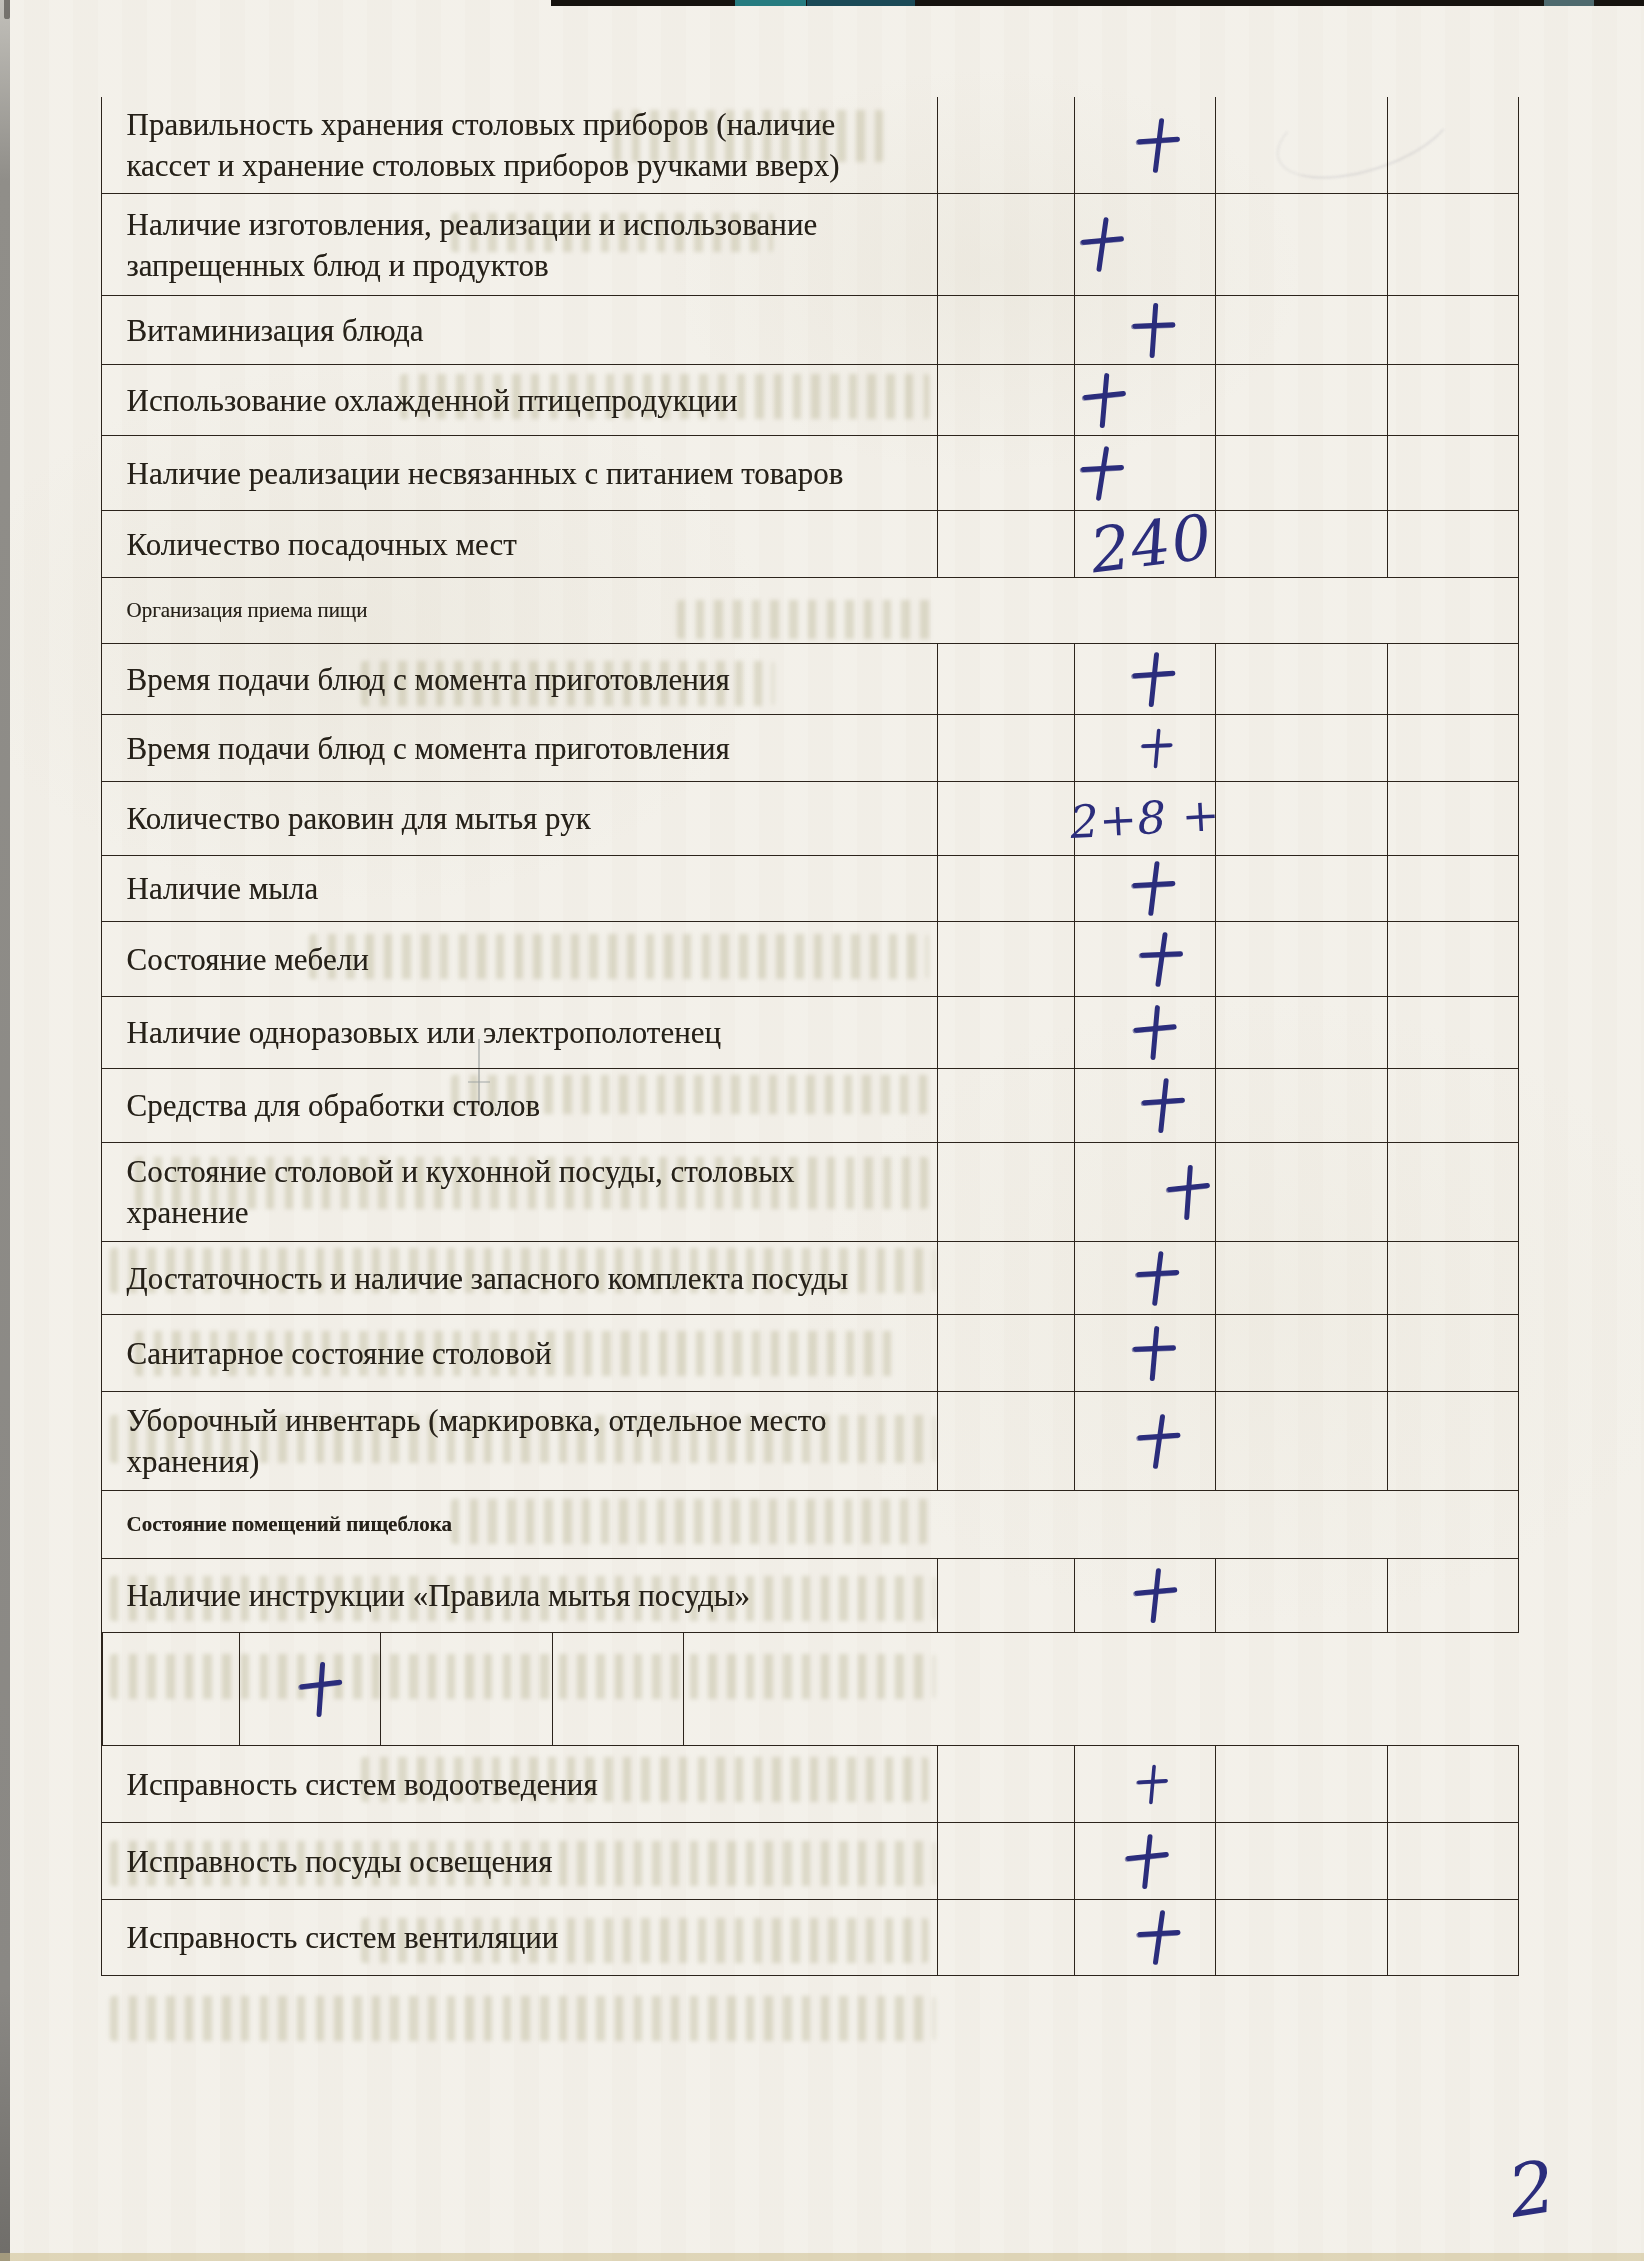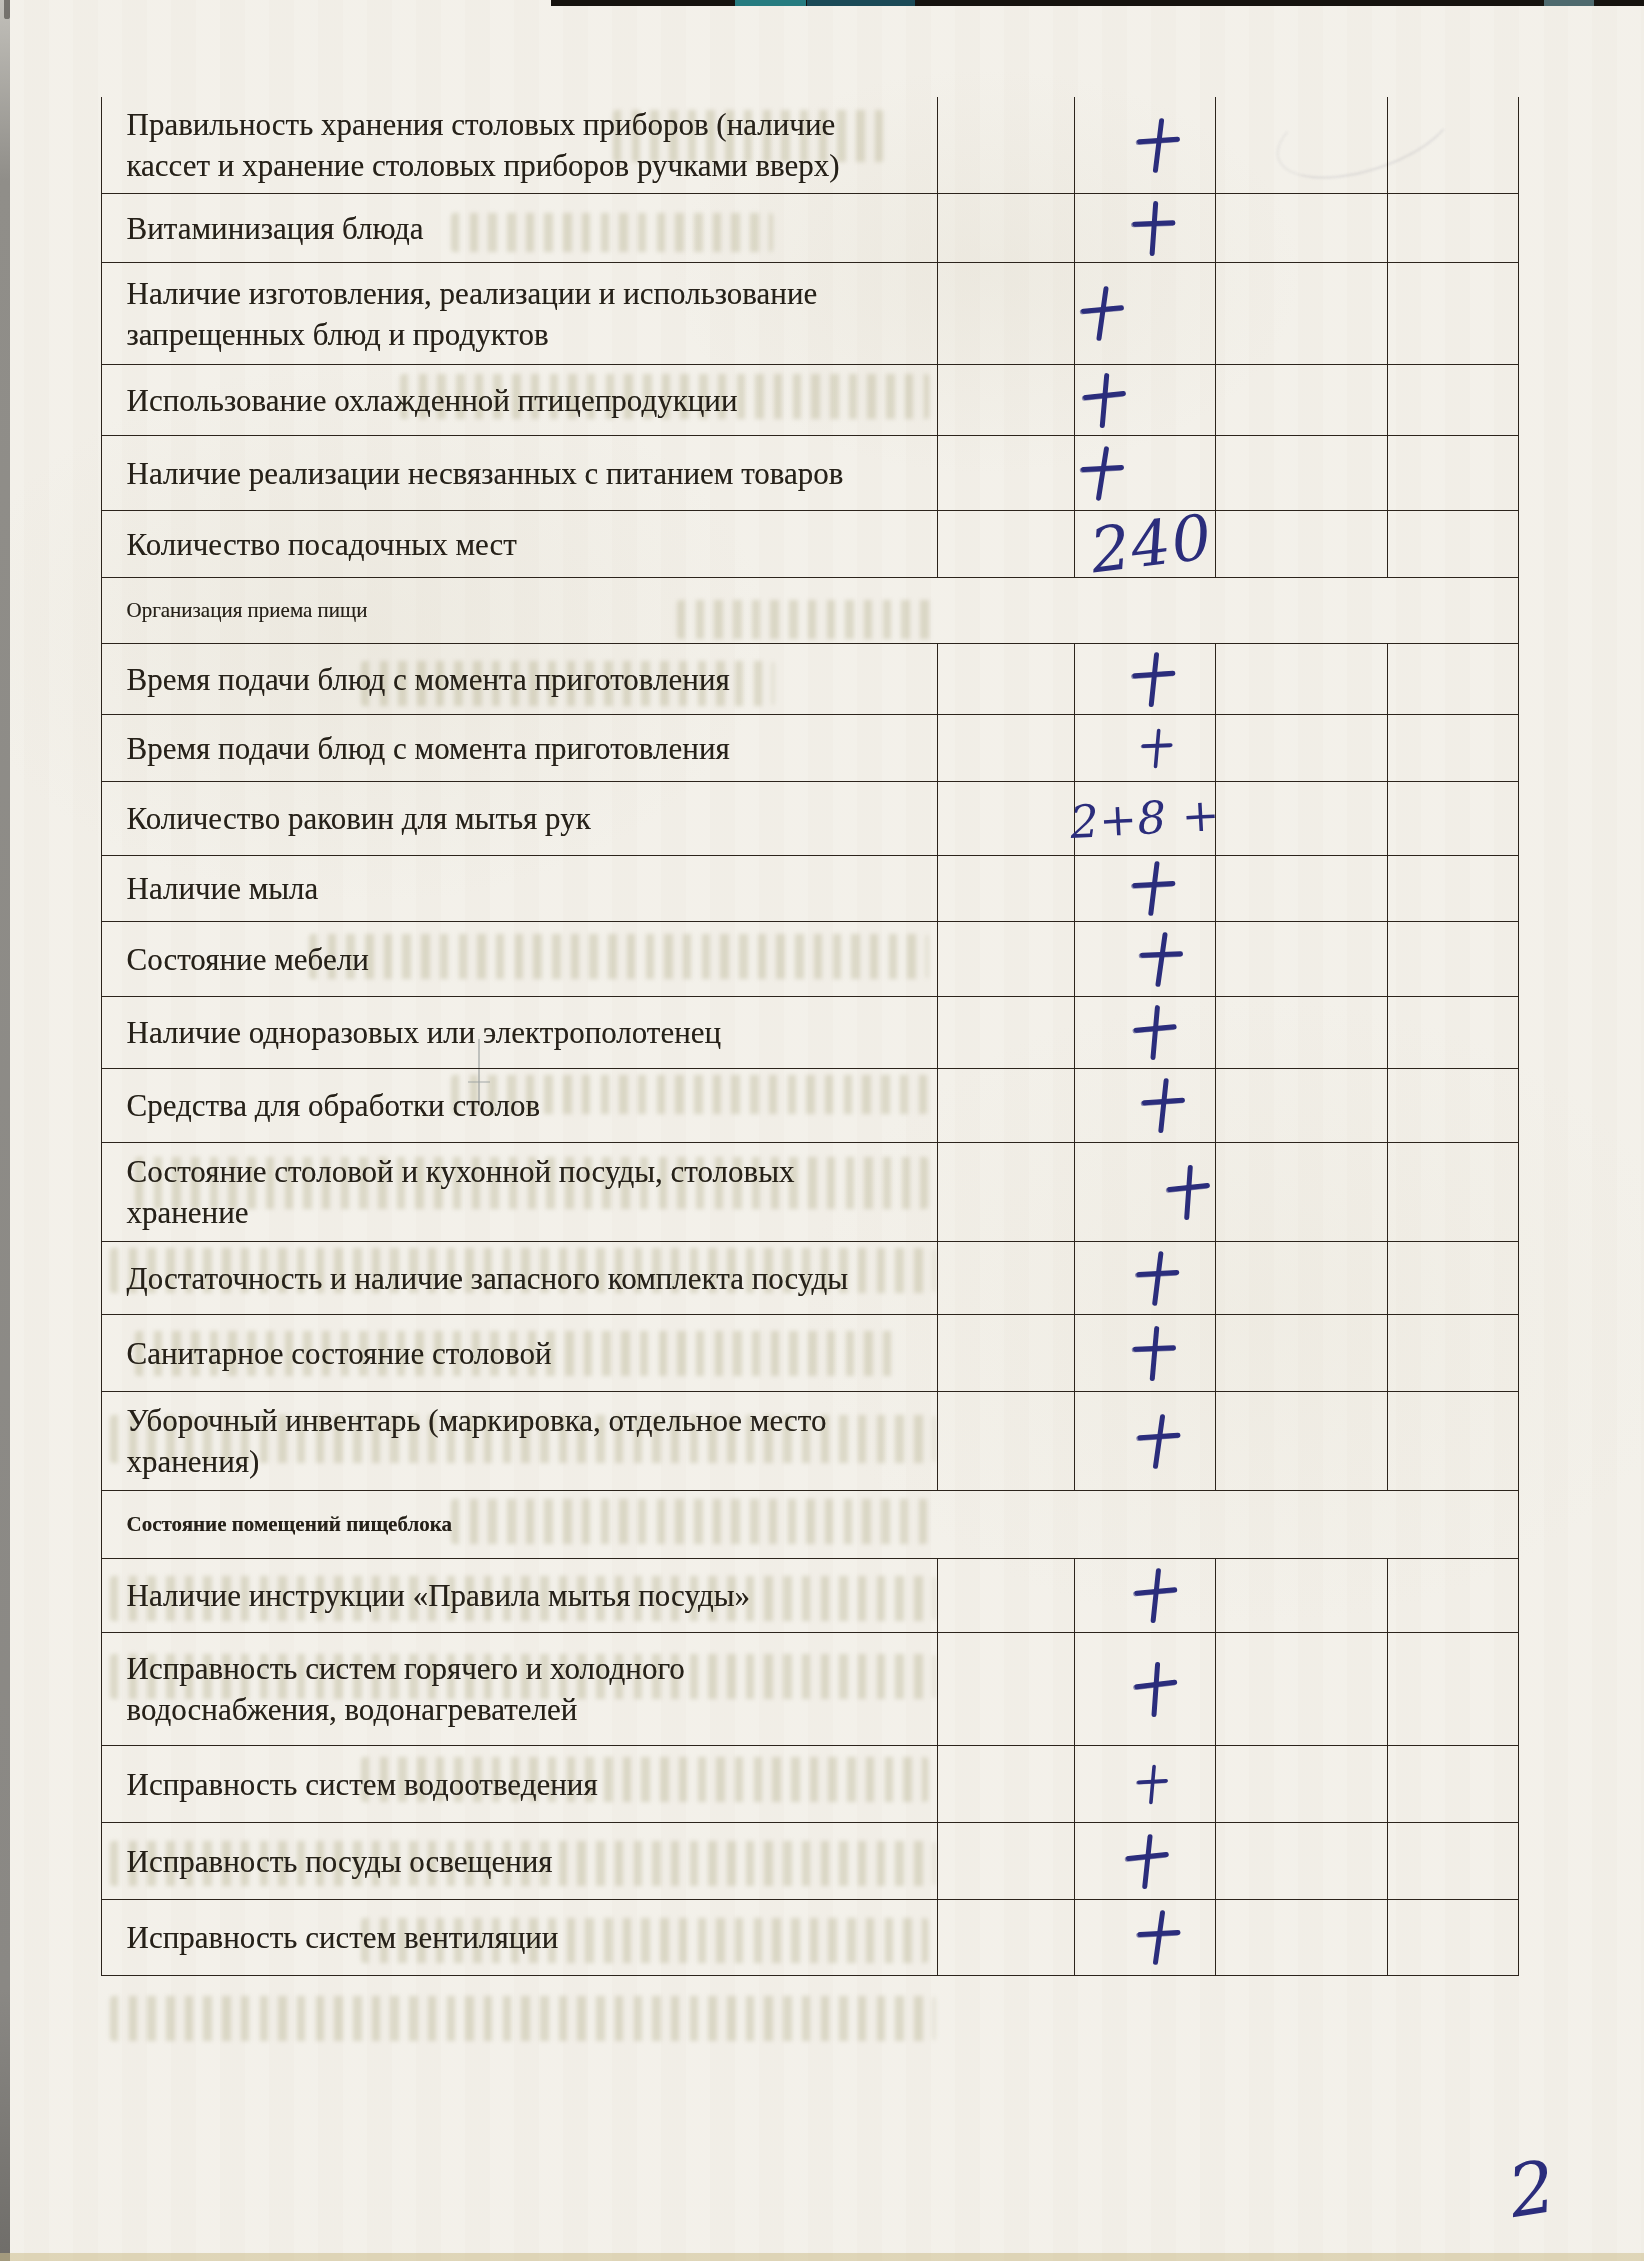--- a/index.html
+++ b/index.html
@@ -98,40 +98,40 @@
     <div class="row" style="height:97px">
       <div class="cell c1">Правильность хранения столовых приборов (наличие кассет и хранение столовых приборов ручками вверх)</div>
       <div class="cell c2"></div>
       <div class="cell c3">
           <span class="plus" style="transform:translateX(13px);--rv:7deg;--rh:-4deg"></span>
         </div>
       <div class="cell c4"></div>
       <div class="cell c5"></div>
     </div>
 
+    <div class="row" style="height:102px">
+      <div class="cell c1">Наличие изготовления, реализации и использование запрещенных блюд и продуктов</div>
+      <div class="cell c2"></div>
+      <div class="cell c3">
+          <span class="plus" style="transform:translateX(-43px);--rv:8deg;--rh:-5deg"></span>
+        </div>
+      <div class="cell c4"></div>
+      <div class="cell c5"></div>
+    </div>
+
     <div class="row" style="height:69px">
       <div class="cell c1">Витаминизация блюда</div>
       <div class="cell c2"></div>
       <div class="cell c3">
           <span class="plus" style="transform:translateX(8.4px);--rv:4deg;--rh:-2deg"></span>
         </div>
       <div class="cell c4"></div>
       <div class="cell c5"></div>
     </div>
 
-    <div class="row" style="height:102px">
-      <div class="cell c1">Наличие изготовления, реализации и использование запрещенных блюд и продуктов</div>
-      <div class="cell c2"></div>
-      <div class="cell c3">
-          <span class="plus" style="transform:translateX(-43px);--rv:8deg;--rh:-5deg"></span>
-        </div>
-      <div class="cell c4"></div>
-      <div class="cell c5"></div>
-    </div>
-
     <div class="row" style="height:71px">
       <div class="cell c1">Использование охлажденной птицепродукции</div>
       <div class="cell c2"></div>
       <div class="cell c3">
           <span class="plus" style="transform:translateX(-41px);--rv:5deg;--rh:-6deg"></span>
         </div>
       <div class="cell c4"></div>
       <div class="cell c5"></div>
     </div>
 
@@ -277,21 +277,20 @@
       <div class="cell c1">Наличие инструкции «Правила мытья посуды»</div>
       <div class="cell c2"></div>
       <div class="cell c3">
           <span class="plus" style="transform:translateX(10.3px);--rv:6deg;--rh:-5deg"></span>
         </div>
       <div class="cell c4"></div>
       <div class="cell c5"></div>
     </div>
 
     <div class="row" style="height:113px">
-      <div class="cell c1">Исправность систем горячего и холодного водоснабжения, водонагревателей</div>
       <div class="cell c2"></div>
       <div class="cell c3">
           <span class="plus" style="transform:translateX(10.3px);--rv:4deg;--rh:-7deg"></span>
         </div>
       <div class="cell c4"></div>
       <div class="cell c5"></div>
     </div>
 
     <div class="row" style="height:77px">
       <div class="cell c1">Исправность систем водоотведения</div>

